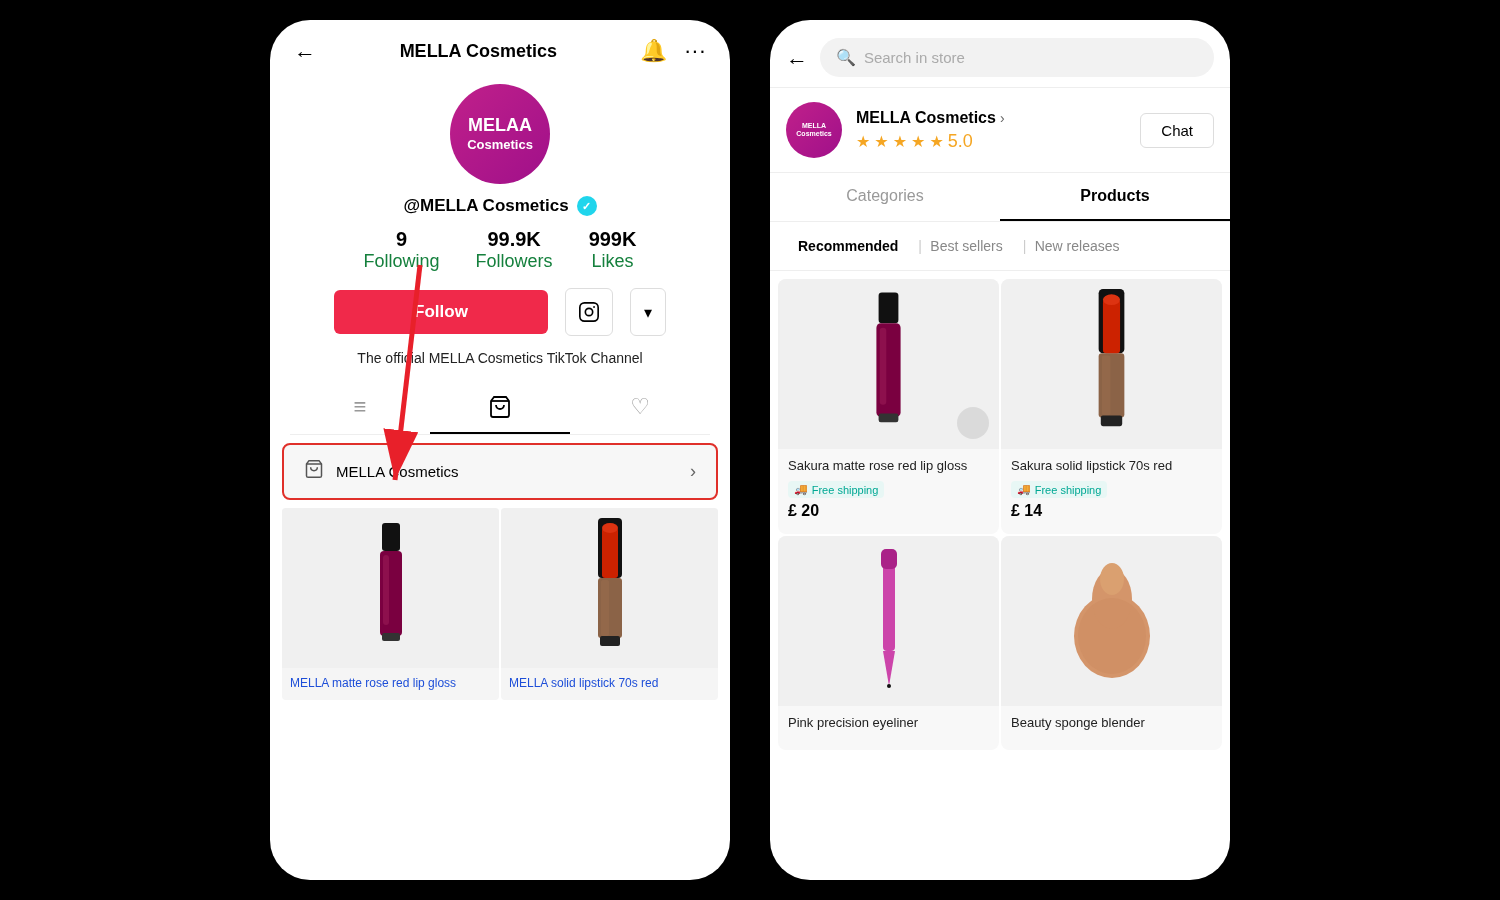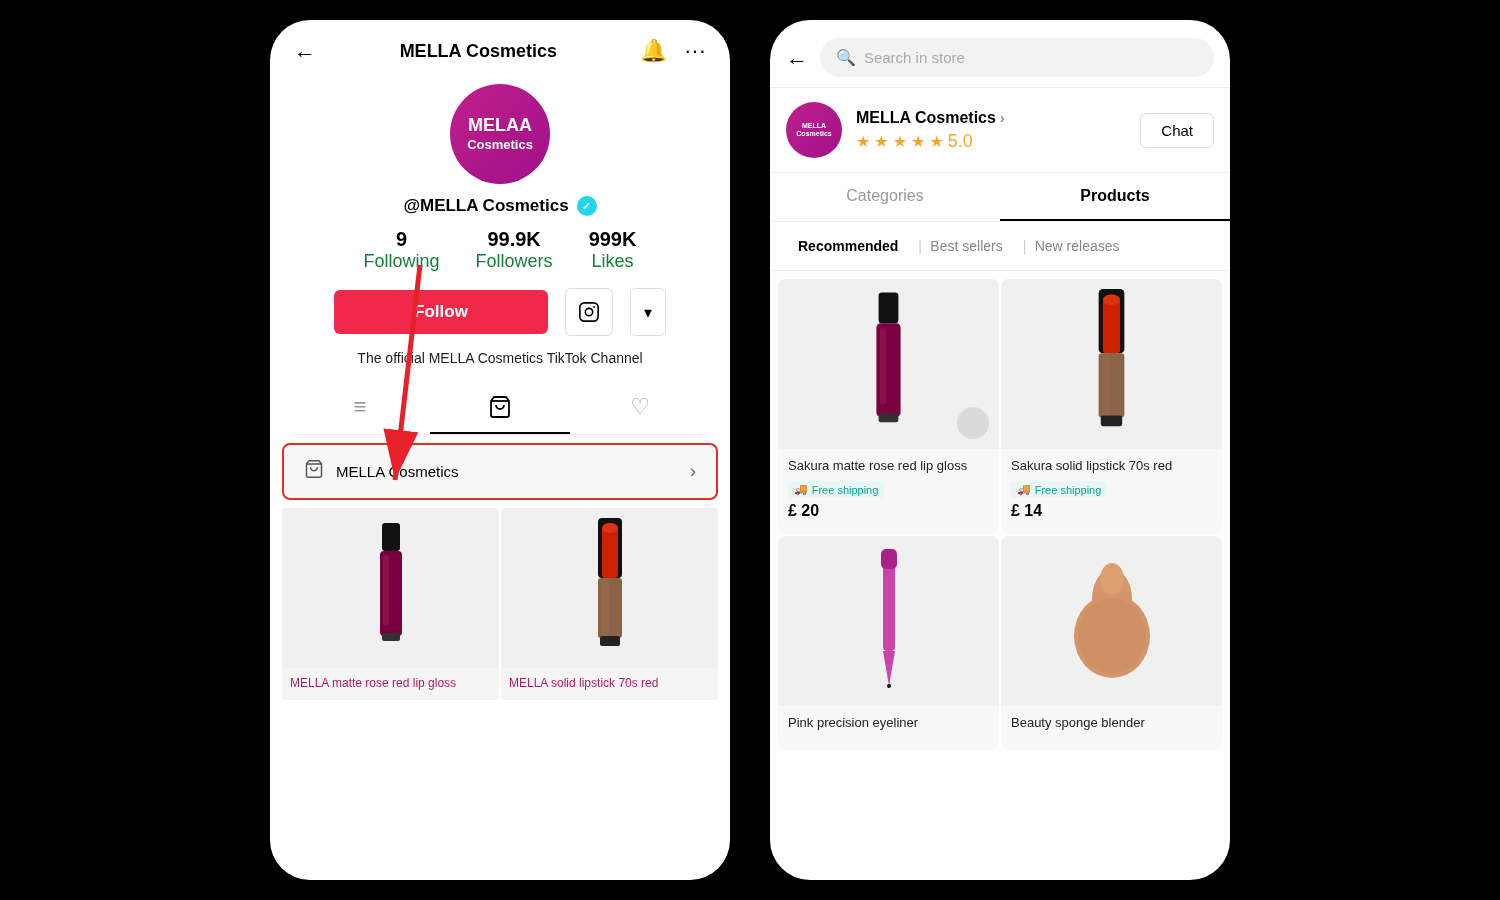--- a/index.html
+++ b/index.html
@@ -246,21 +246,21 @@
       display: flex;
       align-items: center;
       justify-content: center;
       background: #f0f0f0;
     }
     .product-info-left {
       padding: 8px;
     }
     .product-name-left {
       font-size: 12px;
-      color: #be185d;
+      color: #1d4ed8;
       line-height: 1.3;
     }
 
     
     .lipgloss {
       width: 50px;
       height: 130px;
     }
     .lipstick {
       width: 50px;

